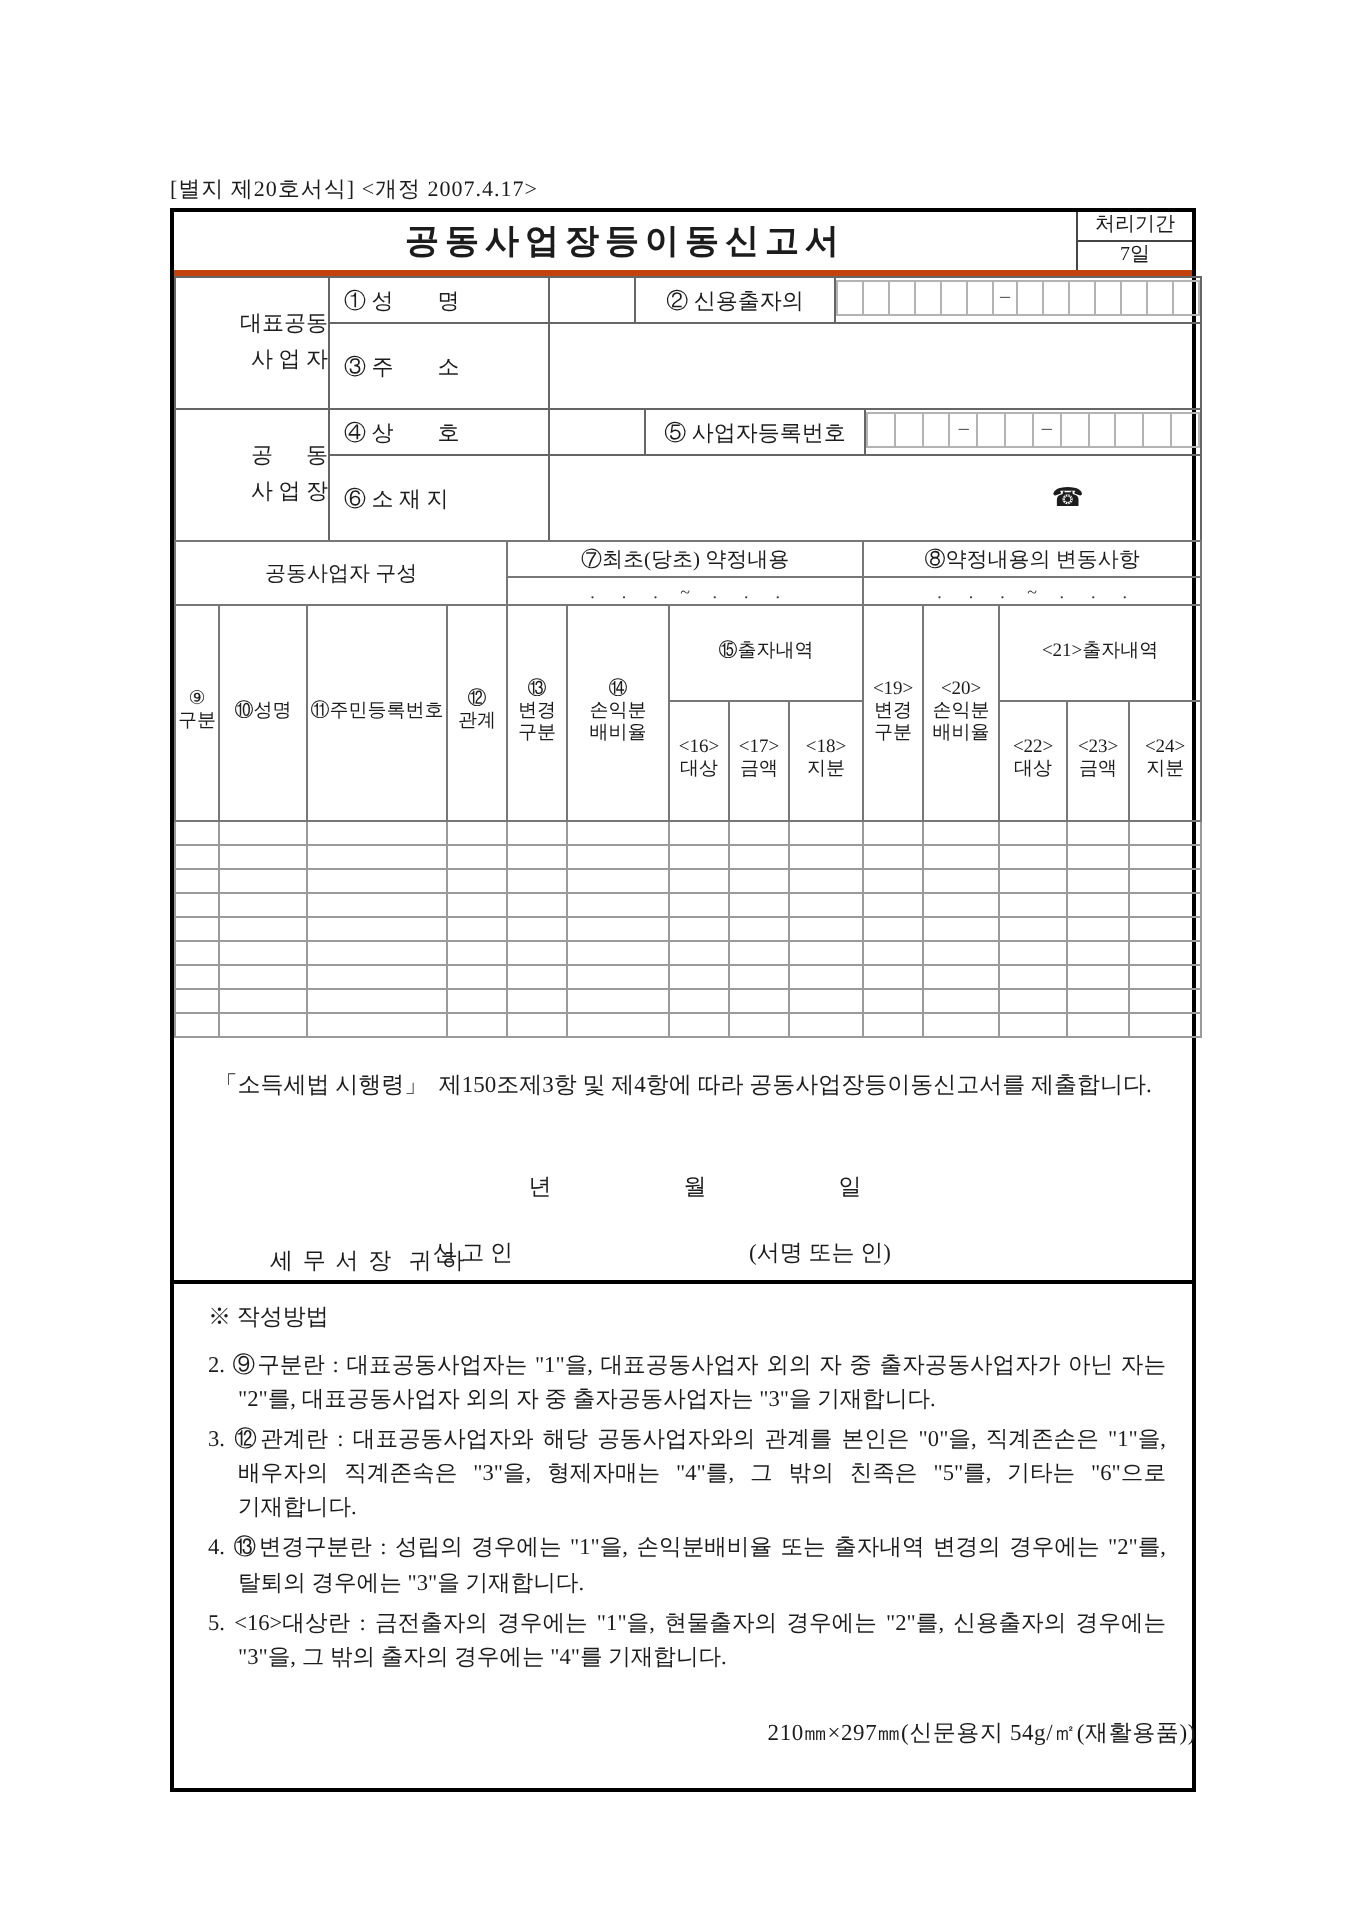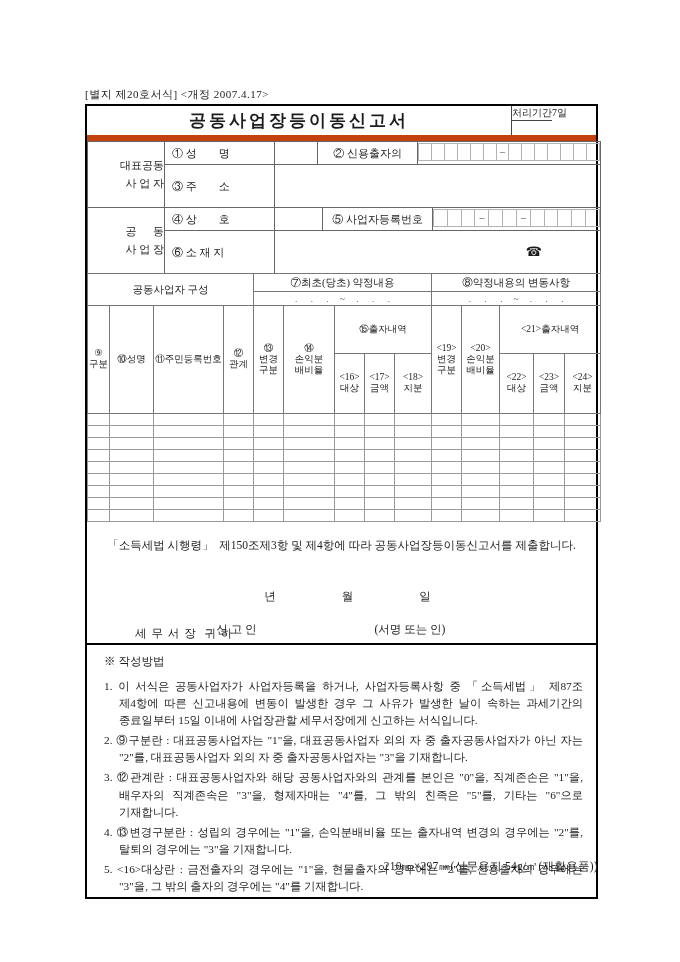--- a/index.html
+++ b/index.html
@@ -7,26 +7,26 @@
   body {
     width: 680px; height: 962px; position: relative;
     font-family: "Liberation Serif", "DejaVu Serif", serif;
     color: #1c1c1c;
   }
   .top-note { position:absolute; left:85px; top:87px; font-size:11px; letter-spacing:.5px; }
 
   .form-box { position:absolute; left:85px; top:104px; width:513px; border:2px solid #000; background:#fff; }
 
   
-  .title-bar { display:flex; border-bottom:6px solid #c2410c; }
+  .title-bar { display:flex; border-bottom:3px solid #c2410c; }
   .title-cell { flex:1; display:flex; align-items:center; justify-content:center;
     font-size:17px; font-weight:bold; letter-spacing:3px; height:29px; }
-  .proc-col { width:85px; border-left:1px solid #444; display:flex; flex-direction:row; }
+  .proc-col { width:58px; border-left:1px solid #444; display:flex; flex-direction:column; }
   .proc-label { height:15px; border-bottom:1px solid #444; font-size:10px; text-align:center; line-height:14px; }
-  .proc-value { height:14px; font-size:10px; line-height:13px; }
+  .proc-value { height:14px; font-size:10px; text-align:center; line-height:13px; }
 
   
   table { border-collapse:collapse; width:100%; table-layout:fixed; }
   .info-table td { border:1px solid #666; font-size:11px; vertical-align:middle; }
   .info-table { margin-top:-1px; }
   .info-table:first-of-type { margin-top:0; }
   .group-cell { text-align:right; white-space:pre; line-height:1.6; font-size:11.5px; }
   .lbl { white-space:pre; padding-left:7px; }
   .numlbl { font-size:10px; white-space:pre; text-align:center; padding:0 1px; }
   .row-s td { height:23px; }
@@ -381,21 +381,20 @@
     </div>
     <div class="decl-sign">
       <span>신 고 인</span><span class="note">(서명 또는 인)</span>
     </div>
     <div class="decl-recipient">세 무 서 장  귀 하</div>
   </div>
 
   <div class="instr">
     <div class="instr-title">※ 작성방법</div>
     <div>
-        <div class="instr-item">1. 이 서식은 공동사업자가 사업자등록을 하거나, 사업자등록사항 중 「소득세법」 제87조 제4항에 따른 신고내용에 변동이 발생한 경우 그 사유가 발생한 날이 속하는 과세기간의 종료일부터 15일 이내에 사업장관할 세무서장에게 신고하는 서식입니다.</div>
         <div class="instr-item">2. ⑨구분란 : 대표공동사업자는 "1"을, 대표공동사업자 외의 자 중 출자공동사업자가 아닌 자는 "2"를, 대표공동사업자 외의 자 중 출자공동사업자는 "3"을 기재합니다.</div>
         <div class="instr-item">3. ⑫관계란 : 대표공동사업자와 해당 공동사업자와의 관계를 본인은 "0"을, 직계존손은 "1"을, 배우자의 직계존속은 "3"을, 형제자매는 "4"를, 그 밖의 친족은 "5"를, 기타는 "6"으로 기재합니다.</div>
         <div class="instr-item">4. ⑬변경구분란 : 성립의 경우에는 "1"을, 손익분배비율 또는 출자내역 변경의 경우에는 "2"를, 탈퇴의 경우에는 "3"을 기재합니다.</div>
         <div class="instr-item">5. &lt;16&gt;대상란 : 금전출자의 경우에는 "1"을, 현물출자의 경우에는 "2"를, 신용출자의 경우에는 "3"을, 그 밖의 출자의 경우에는 "4"를 기재합니다.</div>
       </div>
   </div>
 
 </div>
 
 <div class="footer-note">210㎜×297㎜(신문용지 54g/㎡(재활용품))</div>

